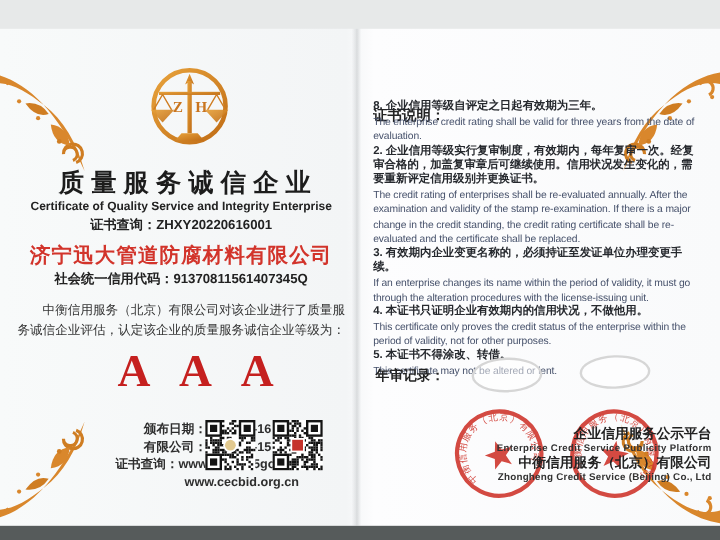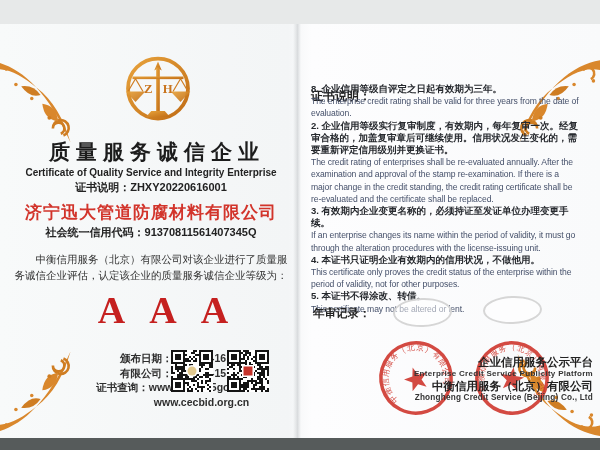--- a/index.html
+++ b/index.html
@@ -111,21 +111,21 @@
           <path d="M90 33 L80 50 M90 33 L100 50" stroke="#cf7d22" stroke-width="1.6"></path>
           <path d="M17 50 L43 50 L30 64 Z" fill="url(#goldg)" opacity="0.92"></path>
           <path d="M77 50 L103 50 L90 64 Z" fill="url(#goldg)" opacity="0.92"></path>
           <text x="47" y="52" font-family="Liberation Serif,serif" font-size="17" font-weight="bold" fill="#c9751f" text-anchor="middle">Z</text>
           <text x="73" y="52" font-family="Liberation Serif,serif" font-size="17" font-weight="bold" fill="#c9751f" text-anchor="middle">H</text>
           <path d="M44 84 L76 84 L69 76 L51 76 Z" fill="url(#goldg)"></path>
         </svg>
       </div>
       <div class="title-cn">质量服务诚信企业</div>
       <div class="title-en">Certificate of Quality Service and Integrity Enterprise</div>
-      <div class="credit-code">证书说明：ZHXY20220616001</div>
+      <div class="credit-code">证书查询：ZHXY20220616001</div>
       <div class="company">济宁迅大管道防腐材料有限公司</div>
       <div class="social-code">社会统一信用代码：91370811561407345Q</div>
       <div class="statement">中衡信用服务（北京）有限公司对该企业进行了质量服务诚信企业评估，认定该企业的质量服务诚信企业等级为：</div>
       <div class="grade">AAA</div>
       <div class="dates">
         <div><span>颁布日期：</span><span>2022-06-16</span></div>
         <div><span>有限公司：</span><span>2025-06-15</span></div>
         <div><span>证书查询：</span><span>www.zhcc315gov.cn</span></div>
         <div class="indent">www.cecbid.org.cn</div>
       </div>
@@ -444,21 +444,21 @@
 
     <div class="rp">
       <div class="notes-title">证书说明：</div>
       <div class="notes">
         <div class="note">
           <div class="cn">8. 企业信用等级自评定之日起有效期为三年。</div>
           <div class="en">The enterprise credit rating shall be valid for three years from the date of evaluation.</div>
         </div>
         <div class="note">
           <div class="cn">2. 企业信用等级实行复审制度，有效期内，每年复审一次。经复审合格的，加盖复审章后可继续使用。信用状况发生变化的，需要重新评定信用级别并更换证书。</div>
-          <div class="en">The credit rating of enterprises shall be re-evaluated annually. After the examination and approval of the stamp re-examination. If there is a major change in the credit standing, the credit rating certificate shall be re-evaluated and the certificate shall be replaced.</div>
+          <div class="en">The credit rating of enterprises shall be re-evaluated annually. After the examination and validity of the stamp re-examination. If there is a major change in the credit standing, the credit rating certificate shall be re-evaluated and the certificate shall be replaced.</div>
         </div>
         <div class="note">
           <div class="cn">3. 有效期内企业变更名称的，必须持证至发证单位办理变更手续。</div>
           <div class="en">If an enterprise changes its name within the period of validity, it must go through the alteration procedures with the license-issuing unit.</div>
         </div>
         <div class="note">
           <div class="cn">4. 本证书只证明企业有效期内的信用状况，不做他用。</div>
           <div class="en">This certificate only proves the credit status of the enterprise within the period of validity, not for other purposes.</div>
         </div>
         <div class="note">

